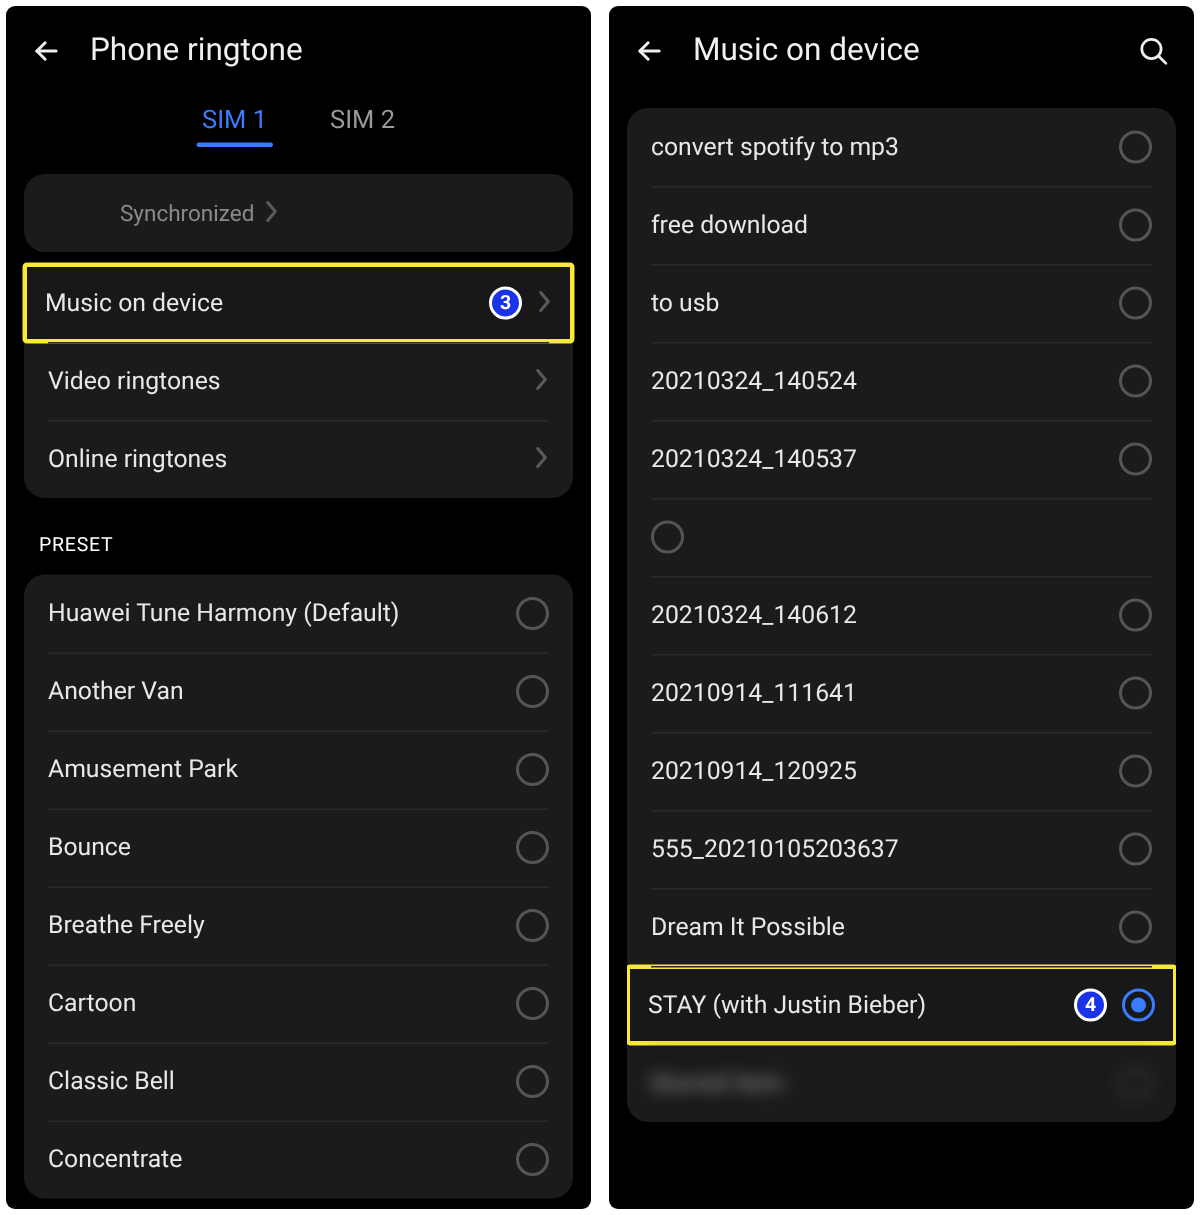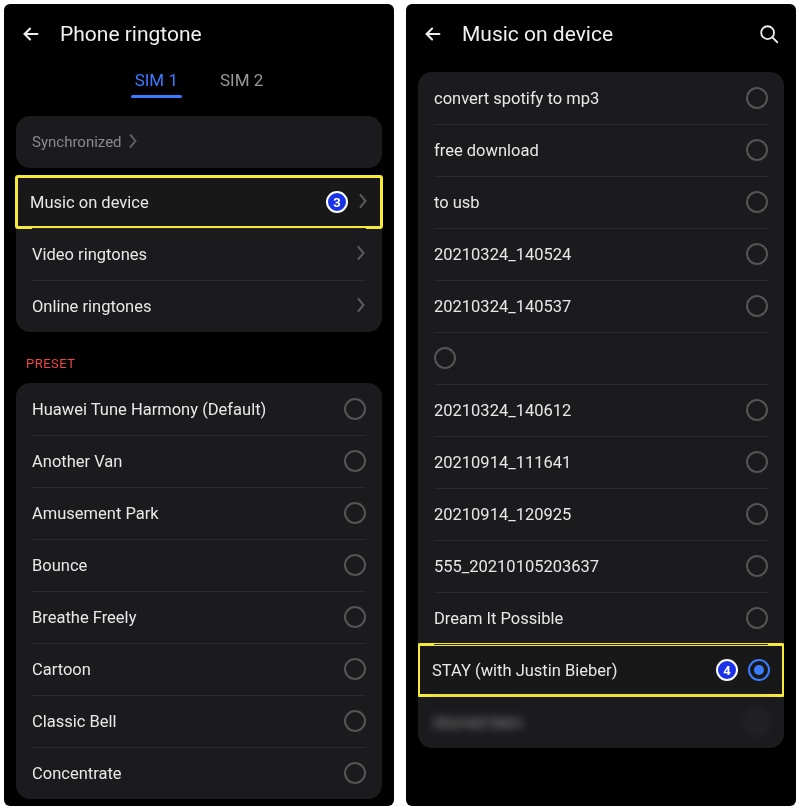--- a/index.html
+++ b/index.html
@@ -83,27 +83,28 @@
   }
   .row .label {
     font-size: 16.5px;
     color: #e8e8e8;
     flex: 1;
   }
   .row .value {
     font-size: 15px;
     color: #8a8a8c;
     margin-right: 6px;
+    margin-left: 48px;
   }
   .chevron {
     color: #5a5a5c;
   }
   .section-label {
     font-size: 13px;
-    color: #ef4444;
+    color: #ffffff;
     letter-spacing: 0.5px;
     padding: 16px 22px 4px 22px;
   }
   .radio-ring {
     width: 22px;
     height: 22px;
     border: 2px solid #555;
     border-radius: 50%;
     display: flex;
     align-items: center;

